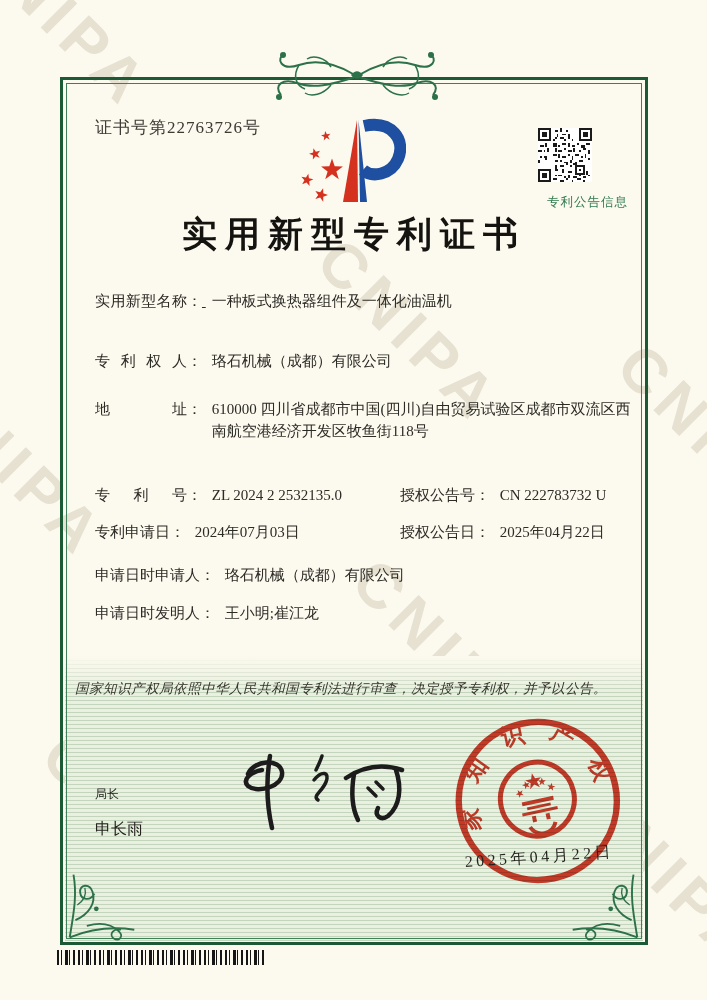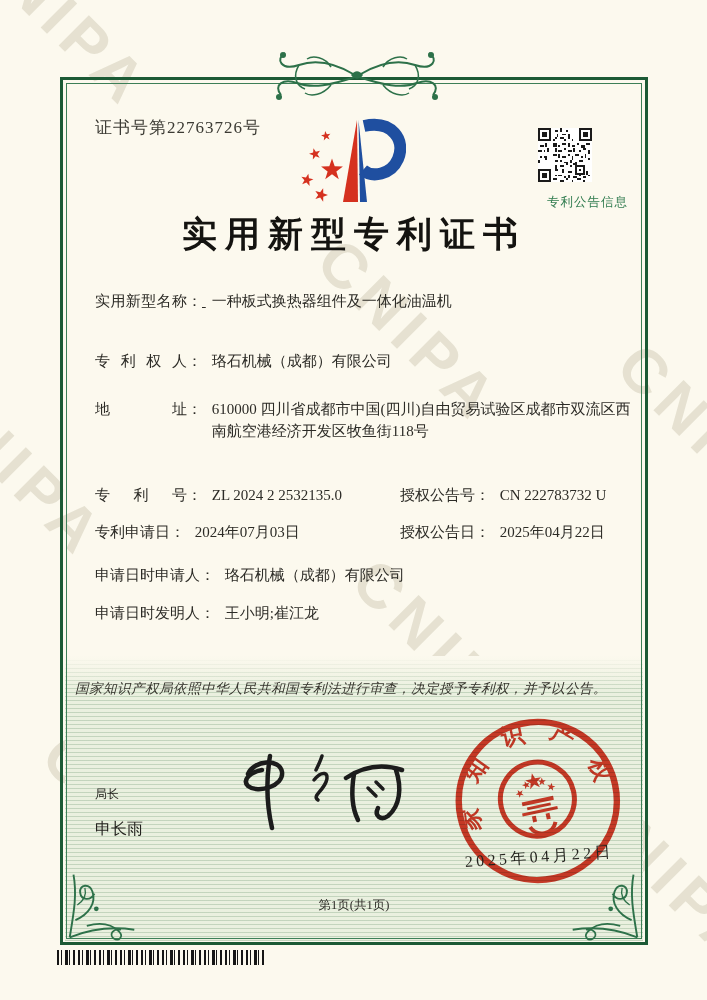--- a/index.html
+++ b/index.html
@@ -322,16 +322,15 @@
         <rect x="-12" y="6" width="24" height="3"></rect>
         <rect x="-18" y="11" width="36" height="3"></rect>
         <rect x="-9" y="16" width="4" height="6"></rect>
           <rect x="5" y="16" width="4" height="6"></rect>
         <path d="M-13,26 A14,14 0 0 0 13,26" fill="none" stroke="#d5311f" stroke-width="4"></path>
       </g>
     </g>
     <text x="86" y="146" transform="rotate(-4 86 146)" font-family="Liberation Serif, DejaVu Serif, serif" font-size="16" fill="#1d1b18" text-anchor="middle" textLength="146">2025年04月22日</text>
   </svg>
 
-  <div class="pageinfo">第1页(共1页)</div>
   <div class="barcode"></div>
 
 </div>
 
 </body></html>

